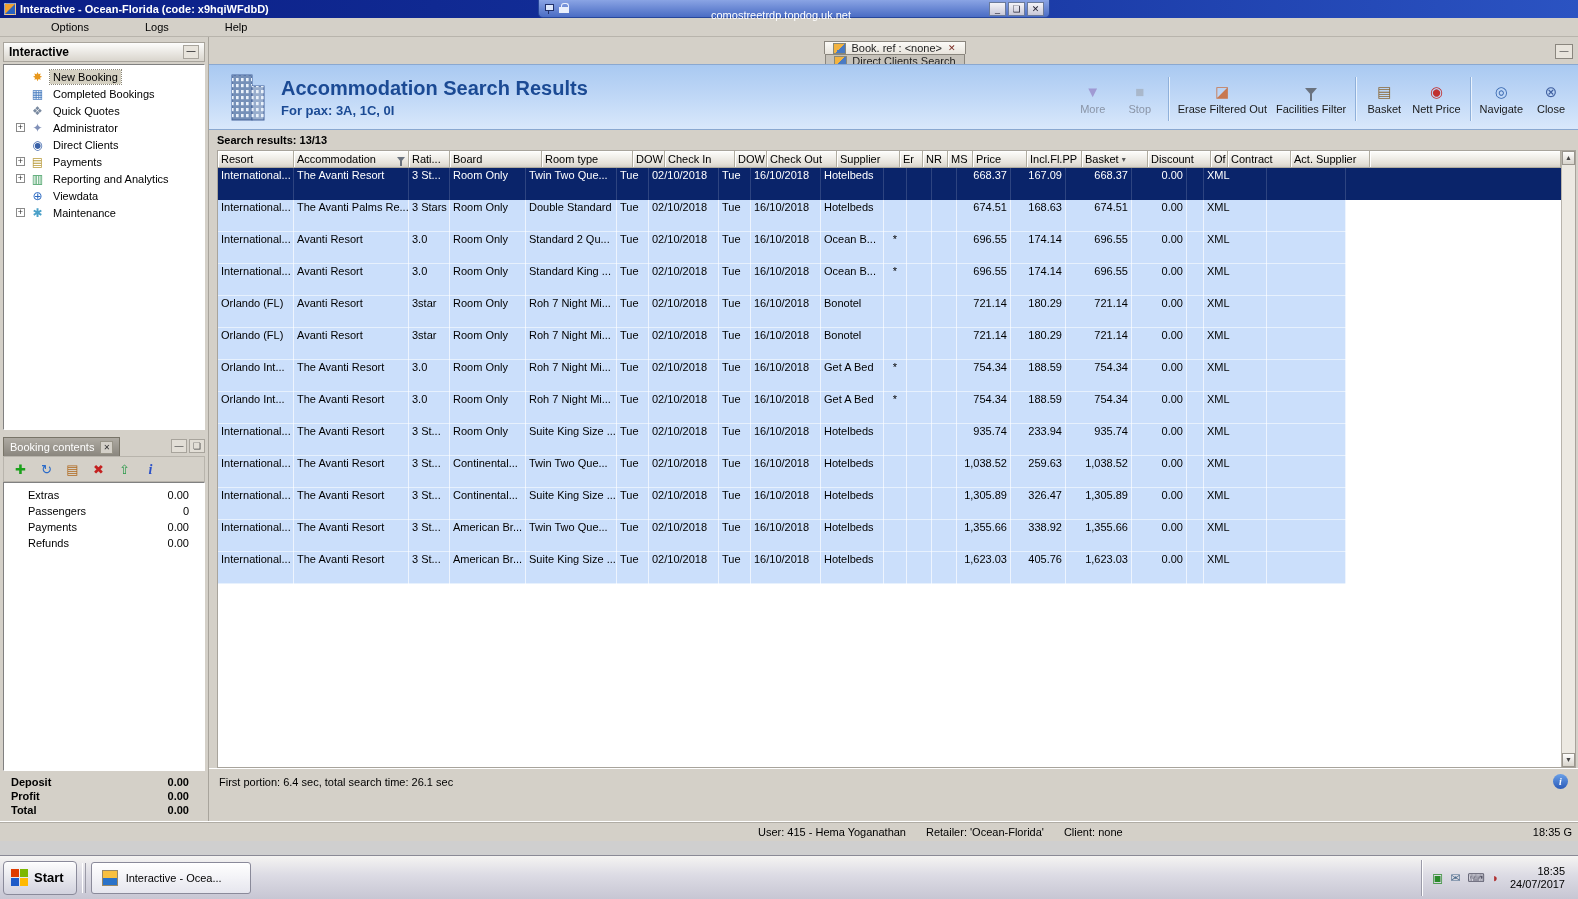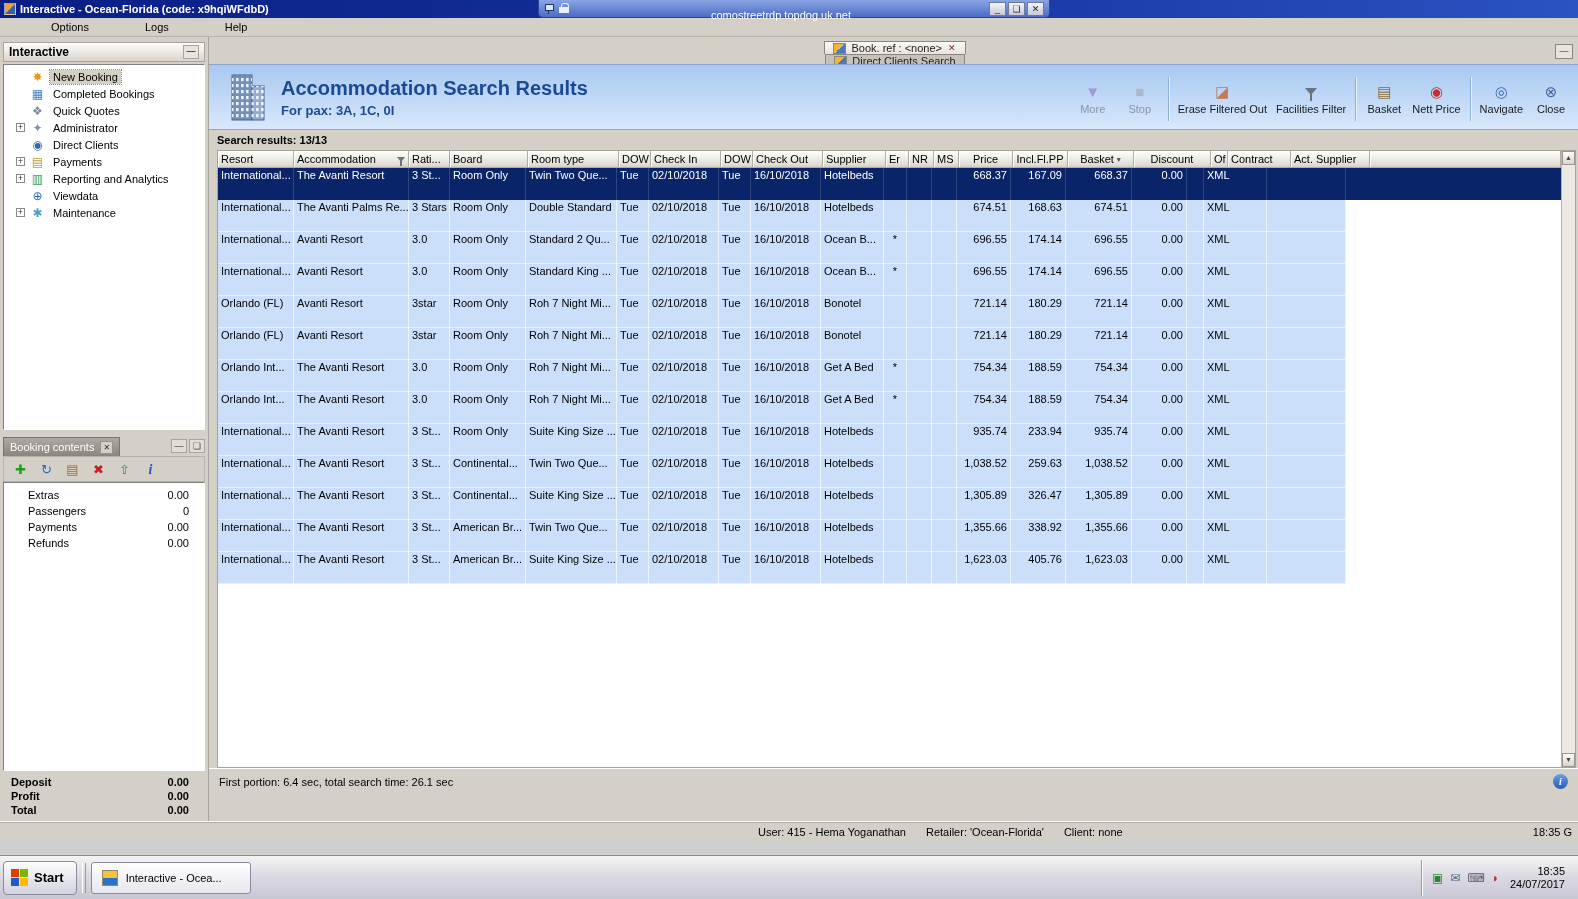--- a/index.html
+++ b/index.html
@@ -73,21 +73,21 @@
   .tb-btn.disabled .tb-icon{opacity:.55;}
   .tb-label{font-size:11px;}
   .tb-sep{width:1px;height:44px;background:#8fb0da;box-shadow:1px 0 0 #e9f2fd;flex:none;}
 
   .results-bar{position:absolute;left:0;top:93px;right:0;height:20px;display:flex;align-items:center;padding-left:8px;font-weight:bold;}
 
   .grid{position:absolute;left:8px;top:113px;right:2px;bottom:53px;background:#fff;border:1px solid #a8a49c;overflow:hidden;}
   .grid-inner{position:absolute;left:0;top:0;right:14px;bottom:0;overflow:hidden;}
   .grid-header{display:flex;height:17px;}
   .gh-cell{flex:none;background:linear-gradient(180deg,#fefefc,#e4e0d8 80%,#d4d0c8);border-right:1px solid #b0aca0;border-bottom:1px solid #b0aca0;box-shadow:inset 1px 1px 0 #fff;display:flex;align-items:center;gap:3px;padding:0 3px;white-space:nowrap;overflow:hidden;}
-  .gh-cell.right{justify-content:center;}
+  .gh-cell.right{justify-content:flex-start;}
   .gh-fill{flex:1;}
   .gh-sort{font-size:8px;color:#555;}
   .gh-cell .funnel{margin-left:auto;}
   .grid-row{display:flex;height:32px;box-shadow:inset 0 -1px 0 rgba(255,255,255,.55);}
   .grid-row.sel{color:#fff;box-shadow:none;}
   .g-cell{flex:none;padding:0 3px;line-height:15px;white-space:nowrap;overflow:hidden;border-right:1px solid rgba(255,255,255,.65);}
   .grid-row.sel .g-cell{border-right-color:rgba(255,255,255,.15);}
   .vscroll{position:absolute;right:0;top:0;bottom:0;width:14px;background:#ece9e2;border-left:1px solid #b8b4ac;}
   .vs-btn{position:absolute;left:0;width:13px;height:14px;background:linear-gradient(180deg,#fdfdfc,#d8d4cc);border:1px solid #9a968e;font-size:7px;text-align:center;line-height:12px;color:#444;}
   .vs-up{top:0;} .vs-dn{bottom:0;}
@@ -343,21 +343,21 @@
           <div class="gh-cell" style="width: 76px;">
             <span class="gh-label">Resort</span>
           </div>
           <div class="gh-cell" style="width: 115px;">
             <span class="gh-label">Accommodation</span>
             <span class="funnel"></span>
           </div>
           <div class="gh-cell" style="width: 41px;">
             <span class="gh-label">Rati...</span>
           </div>
-          <div class="gh-cell" style="width: 78px;">
+          <div class="gh-cell" style="width: 92px;">
             <span class="gh-label">Board</span>
           </div>
           <div class="gh-cell" style="width: 91px;">
             <span class="gh-label">Room type</span>
           </div>
           <div class="gh-cell" style="width: 32px;">
             <span class="gh-label">DOW</span>
           </div>
           <div class="gh-cell" style="width: 70px;">
             <span class="gh-label">Check In</span>
@@ -383,21 +383,21 @@
           <div class="gh-cell right" style="width: 54px;">
             <span class="gh-label">Price</span>
           </div>
           <div class="gh-cell right" style="width: 55px;">
             <span class="gh-label">Incl.Fl.PP</span>
           </div>
           <div class="gh-cell right" style="width: 66px;">
             <span class="gh-label">Basket</span>
             <span class="gh-sort">▾</span>
           </div>
-          <div class="gh-cell right" style="width: 77px;">
+          <div class="gh-cell right" style="width: 63px;">
             <span class="gh-label">Discount</span>
           </div>
           <div class="gh-cell" style="width: 17px;">
             <span class="gh-label">Of</span>
           </div>
           <div class="gh-cell" style="width: 63px;">
             <span class="gh-label">Contract</span>
           </div>
           <div class="gh-cell" style="width: 79px;">
             <span class="gh-label">Act. Supplier</span>

